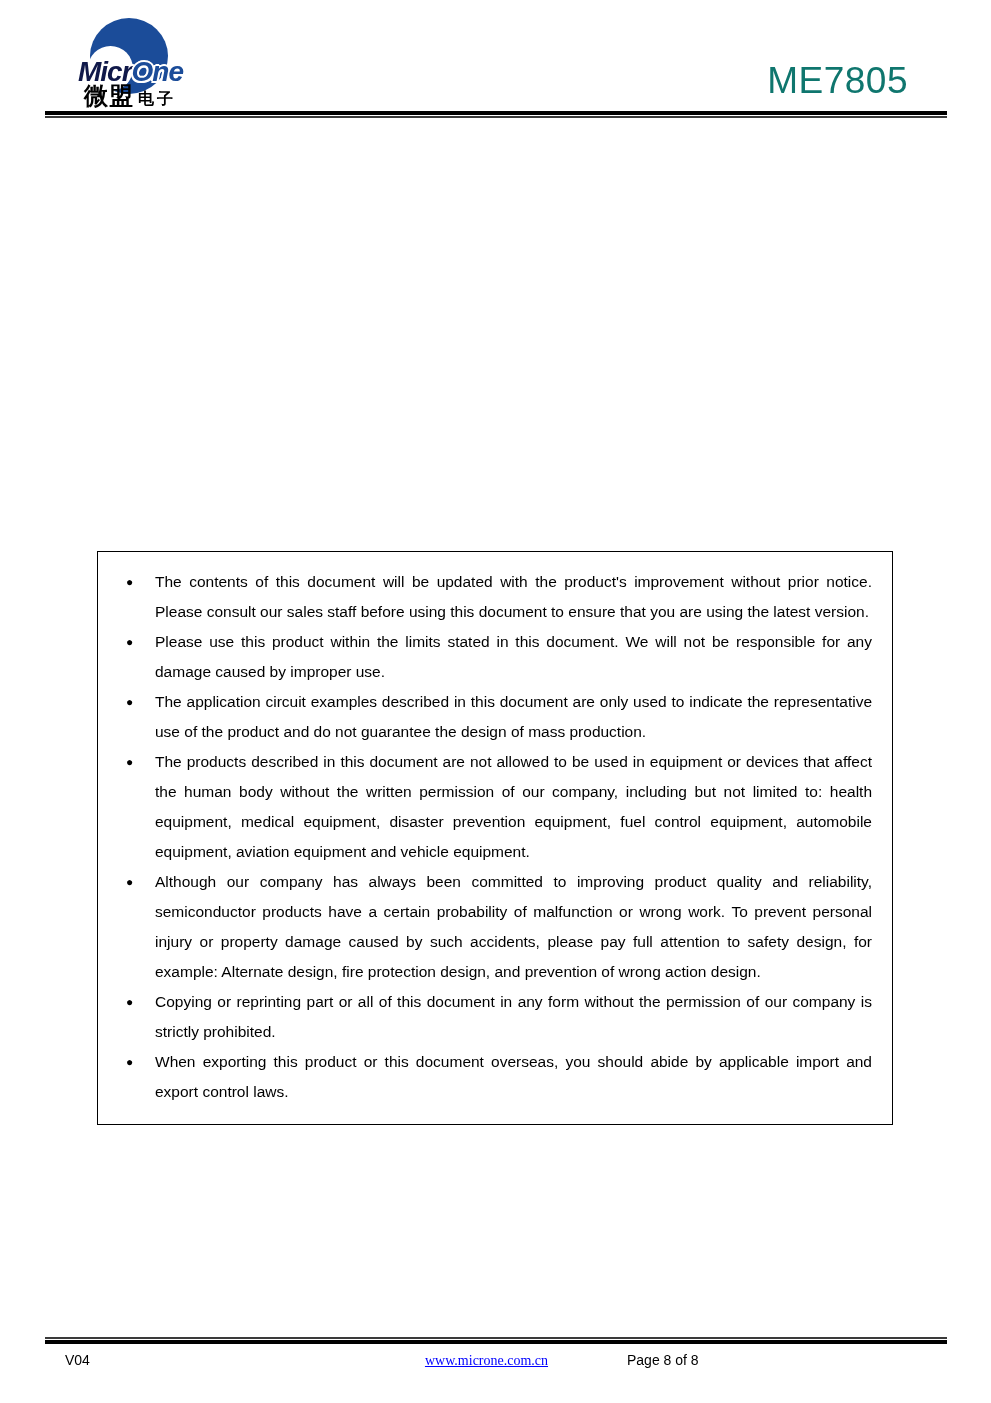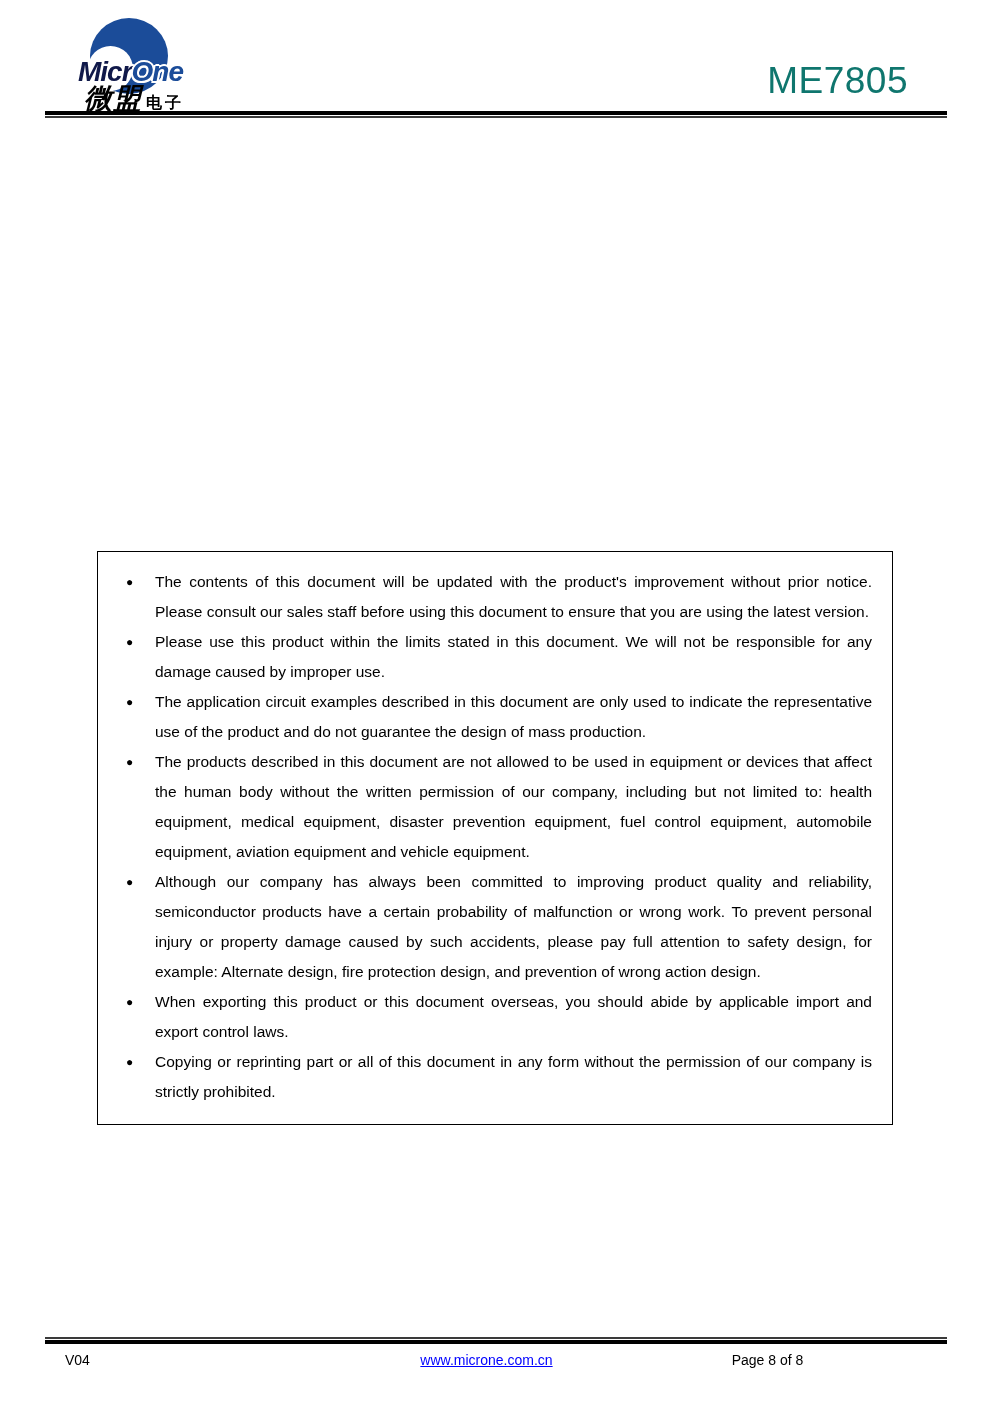--- a/index.html
+++ b/index.html
@@ -30,21 +30,21 @@
     text-shadow:
       -2px 0 0 #fff, 2px 0 0 #fff, 0 -2px 0 #fff, 0 2px 0 #fff,
       -1.5px -1.5px 0 #fff, 1.5px -1.5px 0 #fff, -1.5px 1.5px 0 #fff, 1.5px 1.5px 0 #fff;
   }
   .logo-wordmark .micr { color: #10194a; }
   .logo-wordmark .one  { color: var(--brand-blue, #1b4c99); }
   .logo-cn {
     position: absolute; left: 8px; top: 64px;
     white-space: nowrap; font-weight: bold; color: #000;
   }
-  .logo-cn .cn-main { font-size: 28px; letter-spacing: 1px; font-style: italic; }
+  .logo-cn .cn-main { font-size: 24px; letter-spacing: 1px; }
   .logo-cn .cn-sub  { font-size: 16px; letter-spacing: 3px; margin-left: 4px; }
 
   .doc-title {
     position: absolute; top: 62px; right: 83px;
     font-size: 37px; line-height: 38px; color: #0f766e; letter-spacing: 0.5px;
   }
 
   .rule { position: absolute; left: 45px; width: 902px; }
   .rule-header { top: 111px; }
   .rule-header .r-thick { height: 4px; background: #000; }
@@ -71,22 +71,22 @@
     position: absolute; left: 21px; top: 0;
     font-size: 12px; line-height: 30px; color: #000;
   }
 
   
   .footer-row {
     position: absolute; top: 1352px; left: 45px; width: 902px;
     display: flex; align-items: baseline; font-size: 14px;
   }
   .footer-row .f-left   { flex: 1; text-align: left; padding-left: 20px; }
-  .footer-row .f-center { flex: 1; text-align: center; }
-  .footer-row .f-right  { flex: 1; text-align: center; padding-right: 39px; }
+  .footer-row .f-center { flex: 1; text-align: center; font-family: Liberation Serif, serif; }
+  .footer-row .f-right  { flex: 1; text-align: left; padding-right: 39px; }
   .site-link {
     color: var(--link-blue, #0000ff);
     text-decoration: underline;
     cursor: pointer;
   }
 </style>
 </head>
 <body>
 
 <div class="page">
@@ -105,22 +105,22 @@
     <div class="r-thin"></div>
   </div>
 
   <section class="notice-box">
     <ul class="notice-list">
       <li><span>The contents of this document will be updated with the product's improvement without prior notice. Please consult our sales staff before using this document to ensure that you are using the latest version.</span></li>
       <li><span>Please use this product within the limits stated in this document. We will not be responsible for any damage caused by improper use.</span></li>
       <li><span>The application circuit examples described in this document are only used to indicate the representative use of the product and do not guarantee the design of mass production.</span></li>
       <li><span>The products described in this document are not allowed to be used in equipment or devices that affect the human body without the written permission of our company, including but not limited to: health equipment, medical equipment, disaster prevention equipment, fuel control equipment, automobile equipment, aviation equipment and vehicle equipment.</span></li>
       <li><span>Although our company has always been committed to improving product quality and reliability, semiconductor products have a certain probability of malfunction or wrong work. To prevent personal injury or property damage caused by such accidents, please pay full attention to safety design, for example: Alternate design, fire protection design, and prevention of wrong action design.</span></li>
+      <li><span>Copying or reprinting part or all of this document in any form without the permission of our company is strictly prohibited.</span></li>
       <li><span>When exporting this product or this document overseas, you should abide by applicable import and export control laws.</span></li>
-      <li><span>Copying or reprinting part or all of this document in any form without the permission of our company is strictly prohibited.</span></li>
     </ul>
   </section>
 
   <div class="rule rule-footer">
     <div class="r-thin"></div>
     <div class="r-thick"></div>
   </div>
 
   <div class="footer-row">
     <span class="f-left">V04</span>

